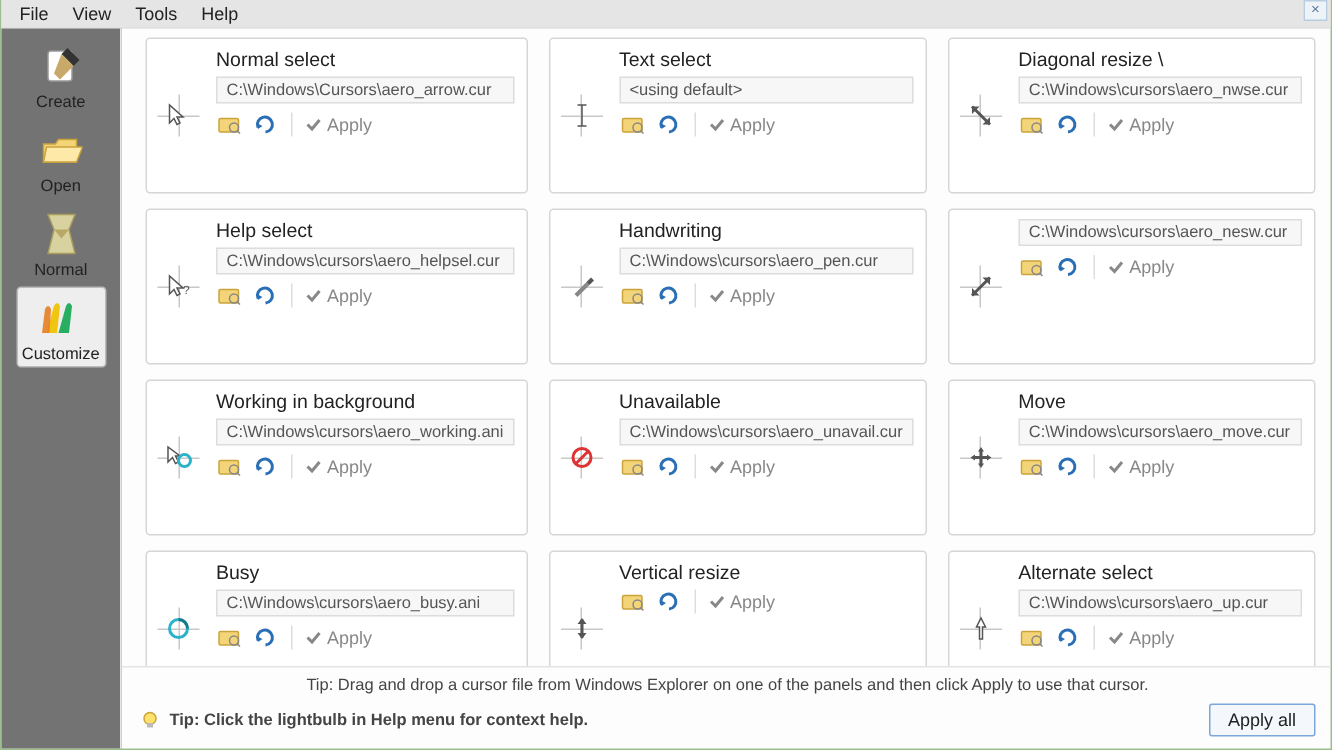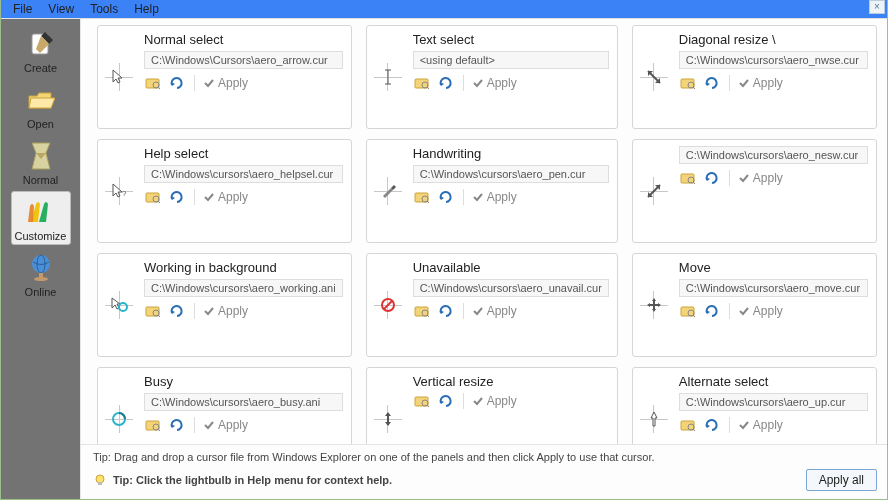--- a/index.html
+++ b/index.html
@@ -2,21 +2,21 @@
 <html><head>
 <meta charset="utf-8">
 <style>
   * { box-sizing: border-box; }
   html, body { margin: 0; padding: 0; font-family: "Segoe UI", Tahoma, sans-serif; font-size: 12px; color: #222; }
   .window {
     width: 888px; height: 500px; position: relative; background: #fdfdfd;
     border: 1px solid #9bbf8a; border-top: none;
   }
   .menubar {
-    height: 19px; background: #3b82f6; display: flex; 
+    height: 19px; background: #e5e5e5; display: flex; 
     padding: 0 4px; border-bottom: 1px solid #e0e0e0; font-size: 12px;
   }
   .menubar span { padding: 2px 8px; cursor: default; }
   .close-btn {
     position: absolute; top: 0; right: 2px; width: 16px; height: 14px;
     background: #eef3f8; border: 1px solid #b9cde0; color: #5a7a99;
     font-size: 10px; text-align: center; line-height: 12px; cursor: pointer;
   }
   .body { display: flex; height: calc(100% - 19px); }
   .sidebar {
@@ -52,21 +52,21 @@
     text-overflow: ellipsis; min-height: 18px;
   }
   .panel-actions { display: flex; align-items: center; gap: 6px; }
   .action-sep { width: 1px; height: 16px; background: #ddd; margin: 0 2px; }
   .apply-chk { color: #888; font-size: 12px; display: flex; align-items: center; gap: 3px; }
   .iconbtn { width: 18px; height: 16px; display: flex; align-items: center; justify-content: center; cursor: pointer; }
   .footer {
     border-top: 1px solid #e4e4e4; padding: 6px 10px 8px 12px;
     font-size: 11px; color: #444;
   }
-  .footer .tip1 { margin-bottom: 6px; }
+  .footer .tip1 { margin-bottom: 6px; text-align: center; }
   .footer .tip2row { display: flex; align-items: center; justify-content: space-between; }
   .footer .tip2 { display: flex; align-items: center; gap: 6px; }
   .footer .tip2 b { font-weight: bold; }
   .apply-all {
     border: 1px solid #7aa7d8; background: #f4f8fc; padding: 3px 12px;
     font-size: 12px; color: #222; border-radius: 2px; cursor: pointer;
   }
   
   svg { display: block; }
 </style>
@@ -117,32 +117,20 @@
       </div>
       <div class="side-item selected">
         <div class="ic">
           <svg width="30" height="28">
               <path d="M5 24 L10 6 Q12 2 14 6 L12 24 Z" fill="#f1c40f"></path>
               <path d="M13 24 L18 6 Q20 2 22 6 L20 24 Z" fill="#27ae60"></path>
               <path d="M2 24 L4 8 Q6 4 8 8 L7 24 Z" fill="#e67e22" opacity="0.9"></path>
             </svg>
         </div>
         <div>Customize</div>
-      </div>
-      <div class="side-item">
-        <div class="ic">
-          <svg width="28" height="30">
-              <circle cx="14" cy="11" r="9" fill="#4a90d9"></circle>
-              <path d="M6 9 Q14 14 22 9" stroke="#2c5e94" fill="none"></path>
-              <ellipse cx="14" cy="11" rx="4" ry="9" fill="none" stroke="#2c5e94"></ellipse>
-              <rect x="12" y="20" width="4" height="5" fill="#c49a6c"></rect>
-              <ellipse cx="14" cy="26" rx="7" ry="2" fill="#c49a6c"></ellipse>
-            </svg>
-        </div>
-        <div>Online</div>
       </div>
     </div>
 
     <div class="main">
       <div class="grid-wrap">
         <div class="grid" id="grid">
             <div class="panel">
     <div class="panel-left">
       <div class="plus-h"></div>
                 <div class="plus-v"></div>

